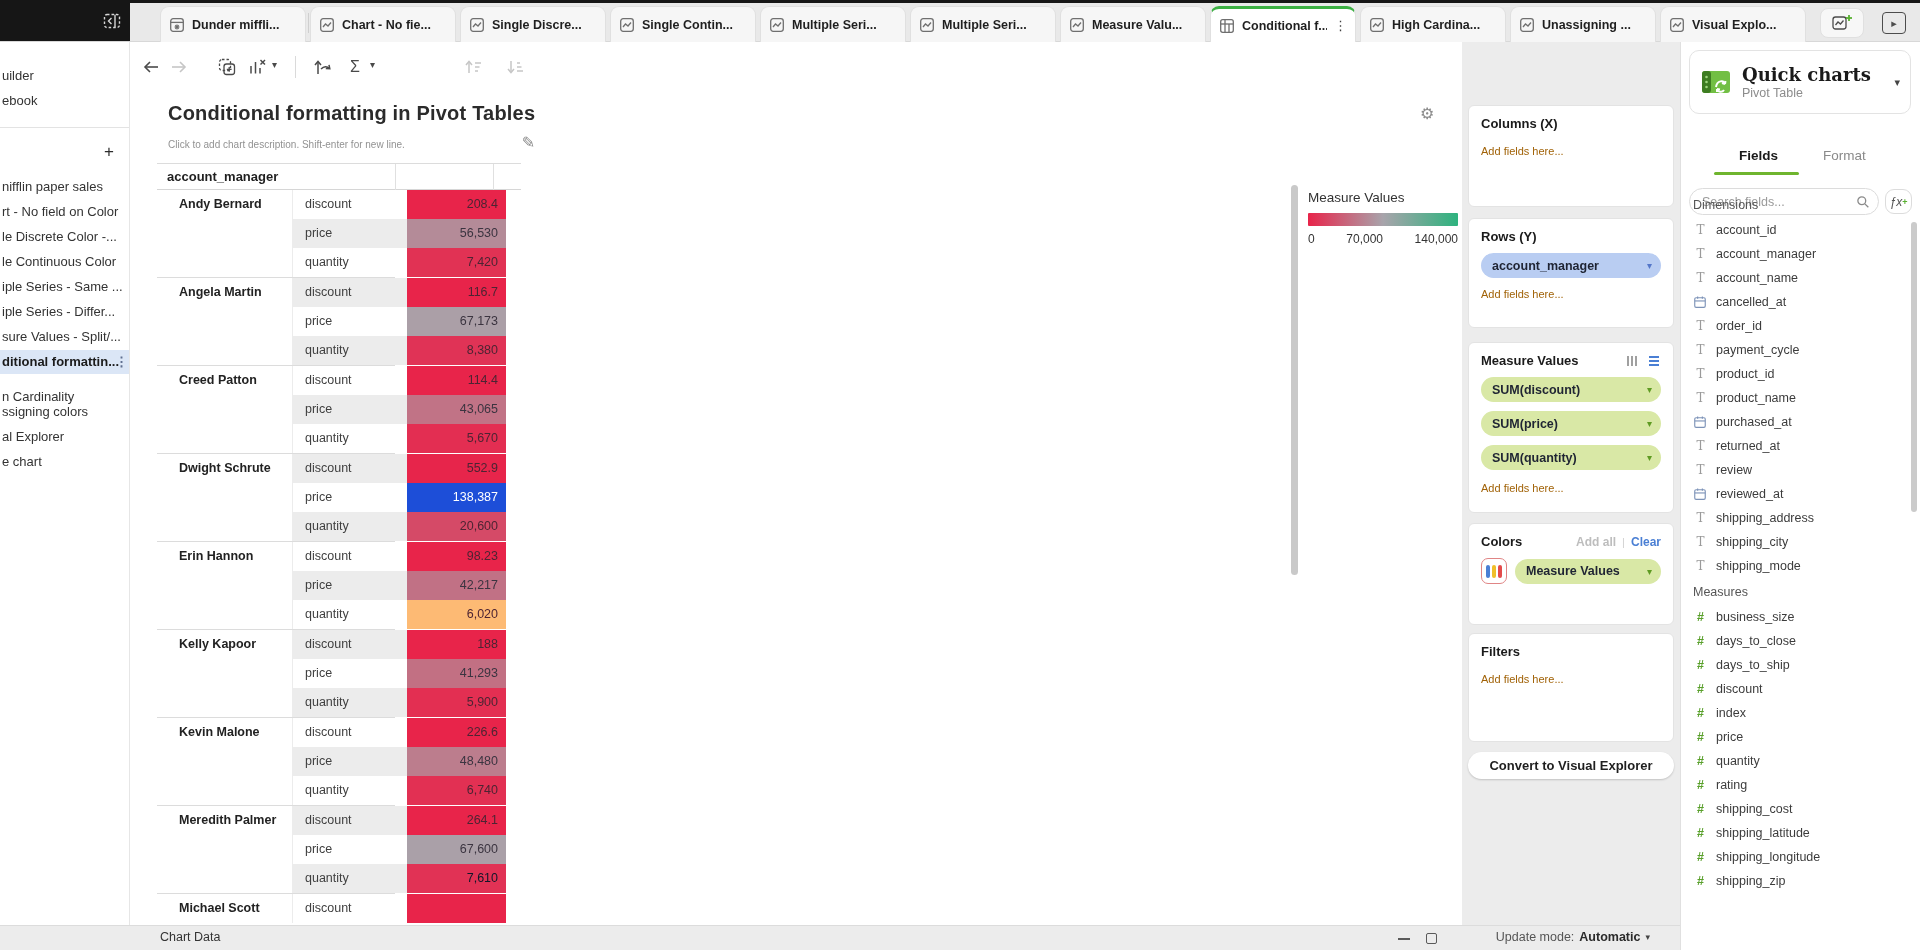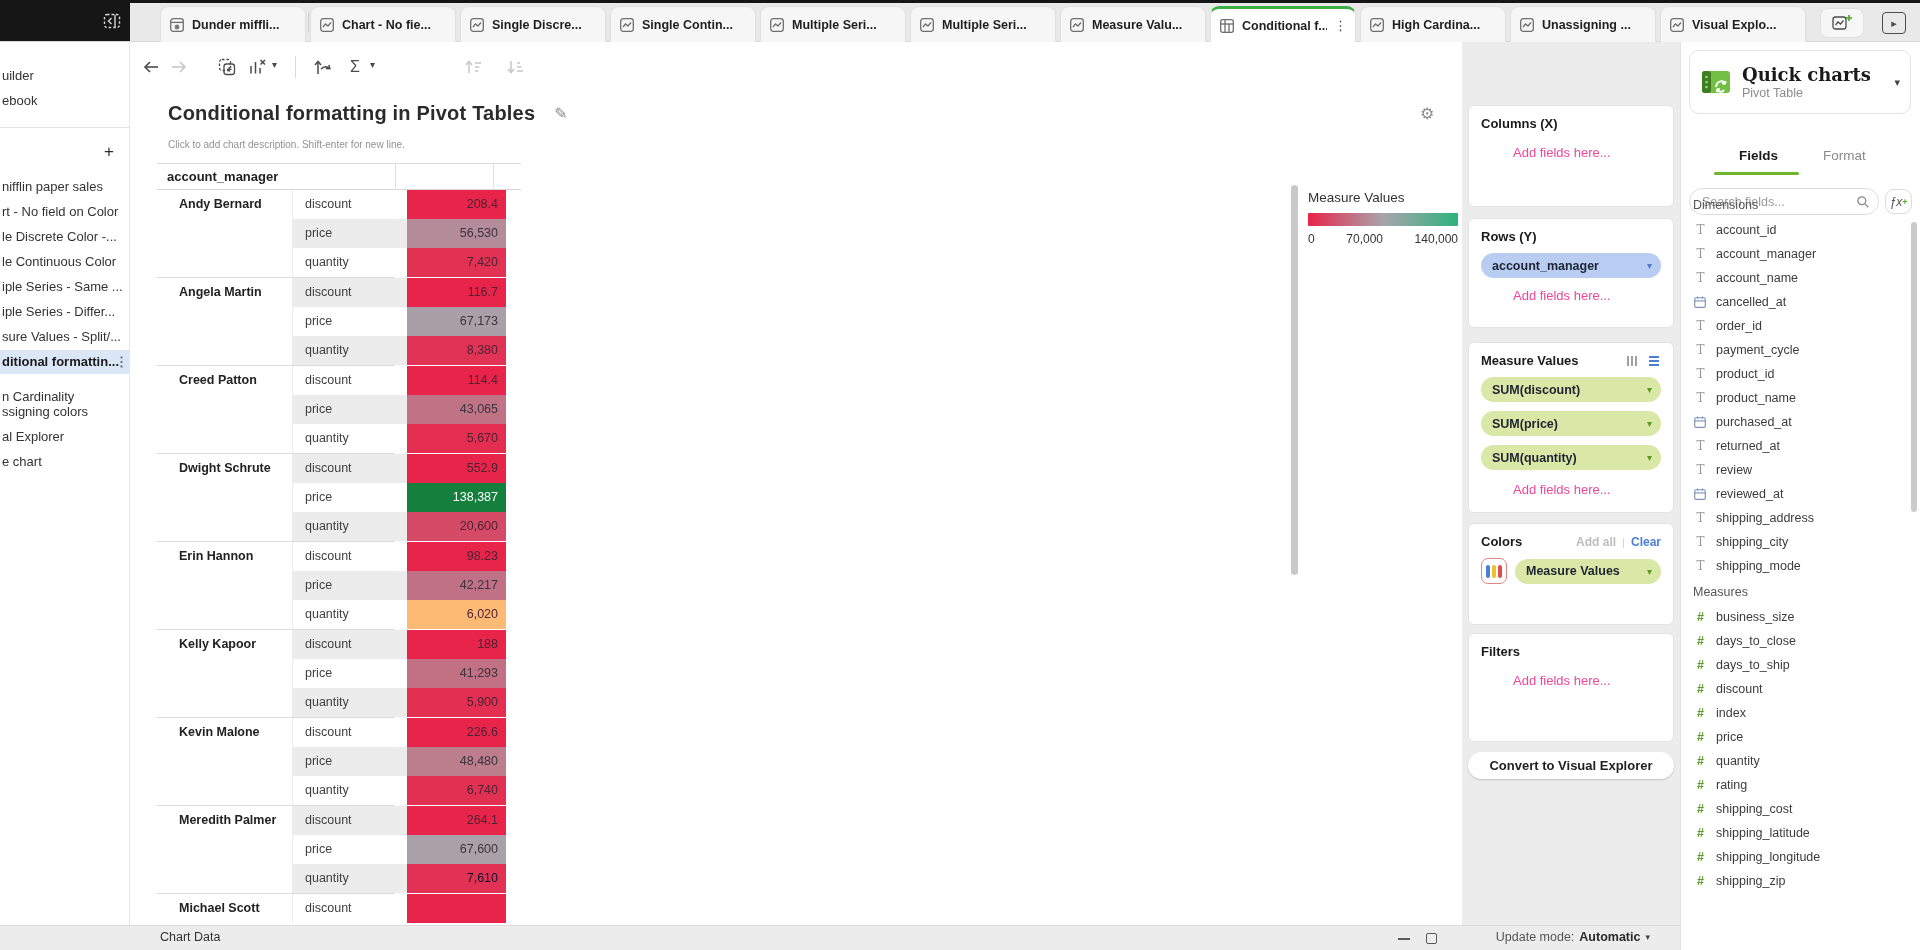--- a/index.html
+++ b/index.html
@@ -32,21 +32,21 @@
   .side-item .side-dots { position:absolute; right:2px; top:0; color:#5f6f8f; }
   #side-divider { position:absolute; left:0; top:85px; width:130px; height:1px; background:#e3e3e3; }
   #side-add { position:absolute; right:10px; top:100px; width:20px; height:20px; font-size:17px; color:#2c2c2c; text-align:center; line-height:20px; cursor:pointer; }
 
   
   #canvas { position:absolute; left:130px; top:42px; width:1332px; height:883px; background:#fff; overflow:hidden; }
   .tool-btn { position:absolute; top:12px; width:26px; height:26px; display:flex; align-items:center; justify-content:center; cursor:pointer; color:#4a4a4a; }
   .tool-btn.disabled { color:#c6c6c6; cursor:default; }
   .tool-caret { position:absolute; top:17px; font-size:10px; color:#4a4a4a; cursor:pointer; }
   #tool-div { position:absolute; left:165px; top:14px; width:1px; height:22px; background:#dadada; }
-  #chart-title-row { position:absolute; left:38px; top:60px; display:flex; align-items:center; gap:19px; }
+  #chart-title-row { position:absolute; left:38px; top:60px; display:flex; align-items:flex-end; gap:8px;flex-direction:column; }
   #chart-title { font-size:20px; font-weight:bold; color:#2b2b2b; letter-spacing:.2px; }
   #title-pencil { color:#8a8a8a; font-size:16px; cursor:pointer; }
   #chart-desc { position:absolute; left:38px; top:97px; font-size:10px; color:#929292; cursor:text; }
   #gear-btn { position:absolute; left:1290px; top:62px; font-size:16px; color:#8c8c8c; cursor:pointer; }
 
   
   #pivot { position:absolute; left:27px; top:121px; width:364px; }
   #pivot-head { position:absolute; left:0; top:0; width:364px; height:27px; border-top:1px solid #dcdcdc; border-bottom:1px solid #d6d6d6; }
   #pivot-head .ph-label { position:absolute; left:10px; top:0; line-height:26px; font-weight:bold; font-size:13px; color:#1f1f1f; }
   #pivot-head .ph-valcell { position:absolute; left:238px; top:0; width:99px; height:26px; border-left:1px solid #e0e0e0; border-right:1px solid #e0e0e0; }
@@ -62,21 +62,21 @@
   #legend { position:absolute; left:1178px; top:148px; width:150px; }
   #legend-title { font-size:13.5px; color:#333; margin-bottom:8px; }
   #legend-bar { width:150px; height:13px; border-radius:1px; }
   #legend-ticks { display:flex; justify-content:space-between; margin-top:6px; font-size:12px; color:#333; }
   #canvas-scrollbar { position:absolute; left:1161px; top:143px; width:7px; height:390px; background:#c9c9c9; border-radius:4px; cursor:pointer; }
 
   
   #shelf-panel { position:absolute; left:1462px; top:42px; width:218px; height:883px; background:#ececec; }
   .card { position:absolute; left:6px; width:206px; background:#fff; border:1px solid #e3e3e3; border-radius:6px; padding:10px 12px; }
   .card-title { font-weight:bold; font-size:13px; color:#1a1a1a; }
-  .placeholder { font-size:13px; color:#ec4899; margin-top:14px; cursor:pointer;margin-left:32px; }
+  .placeholder { font-size:11px; color:#a16207; margin-top:14px; cursor:pointer; }
   .pill { height:25px; border-radius:13px; display:flex; align-items:center; padding:0 9px 0 11px; margin-top:9px; cursor:pointer; }
   .pill .pill-label { flex:1; font-weight:bold; font-size:12.5px; color:#1f2433; white-space:nowrap; overflow:hidden; }
   .pill.blue { background:#b9cdf2; }
   .pill.blue .pill-caret { color:#5577c9; }
   .pill.green { background:#d9e8a6; }
   .pill.green .pill-caret { color:#5f9b23; }
   .pill-caret { font-size:10px; }
   .mv-head { display:flex; align-items:center; }
   .mv-head .card-title { flex:1; }
   .mv-icons { display:flex; gap:8px; }
@@ -409,21 +409,21 @@
           <div class="gsep"></div>
         </div>
         <div class="pgroup" style="top: 291px;">
           <div class="prow" style="top: 0px;">
             <div class="pname">Dwight Schrute</div>
             <div class="plabel" style="background: rgb(236, 236, 236);">discount</div>
             <div class="pval" style="background: rgb(231, 37, 75); color: rgb(77, 36, 51);">552.9</div>
           </div>
           <div class="prow" style="top: 29px;">
             <div class="plabel">price</div>
-            <div class="pval" style="background: #15803d; color: rgb(255, 255, 255);">138,387</div>
+            <div class="pval" style="background: #1d4ed8; color: rgb(255, 255, 255);">138,387</div>
           </div>
           <div class="prow" style="top: 58px;">
             <div class="plabel" style="background: rgb(236, 236, 236);">quantity</div>
             <div class="pval" style="background: rgb(213, 74, 103); color: rgb(77, 36, 51);">20,600</div>
           </div>
           <div class="gsep"></div>
         </div>
         <div class="pgroup" style="top: 379px;">
           <div class="prow" style="top: 0px;">
             <div class="pname">Erin Hannon</div>

